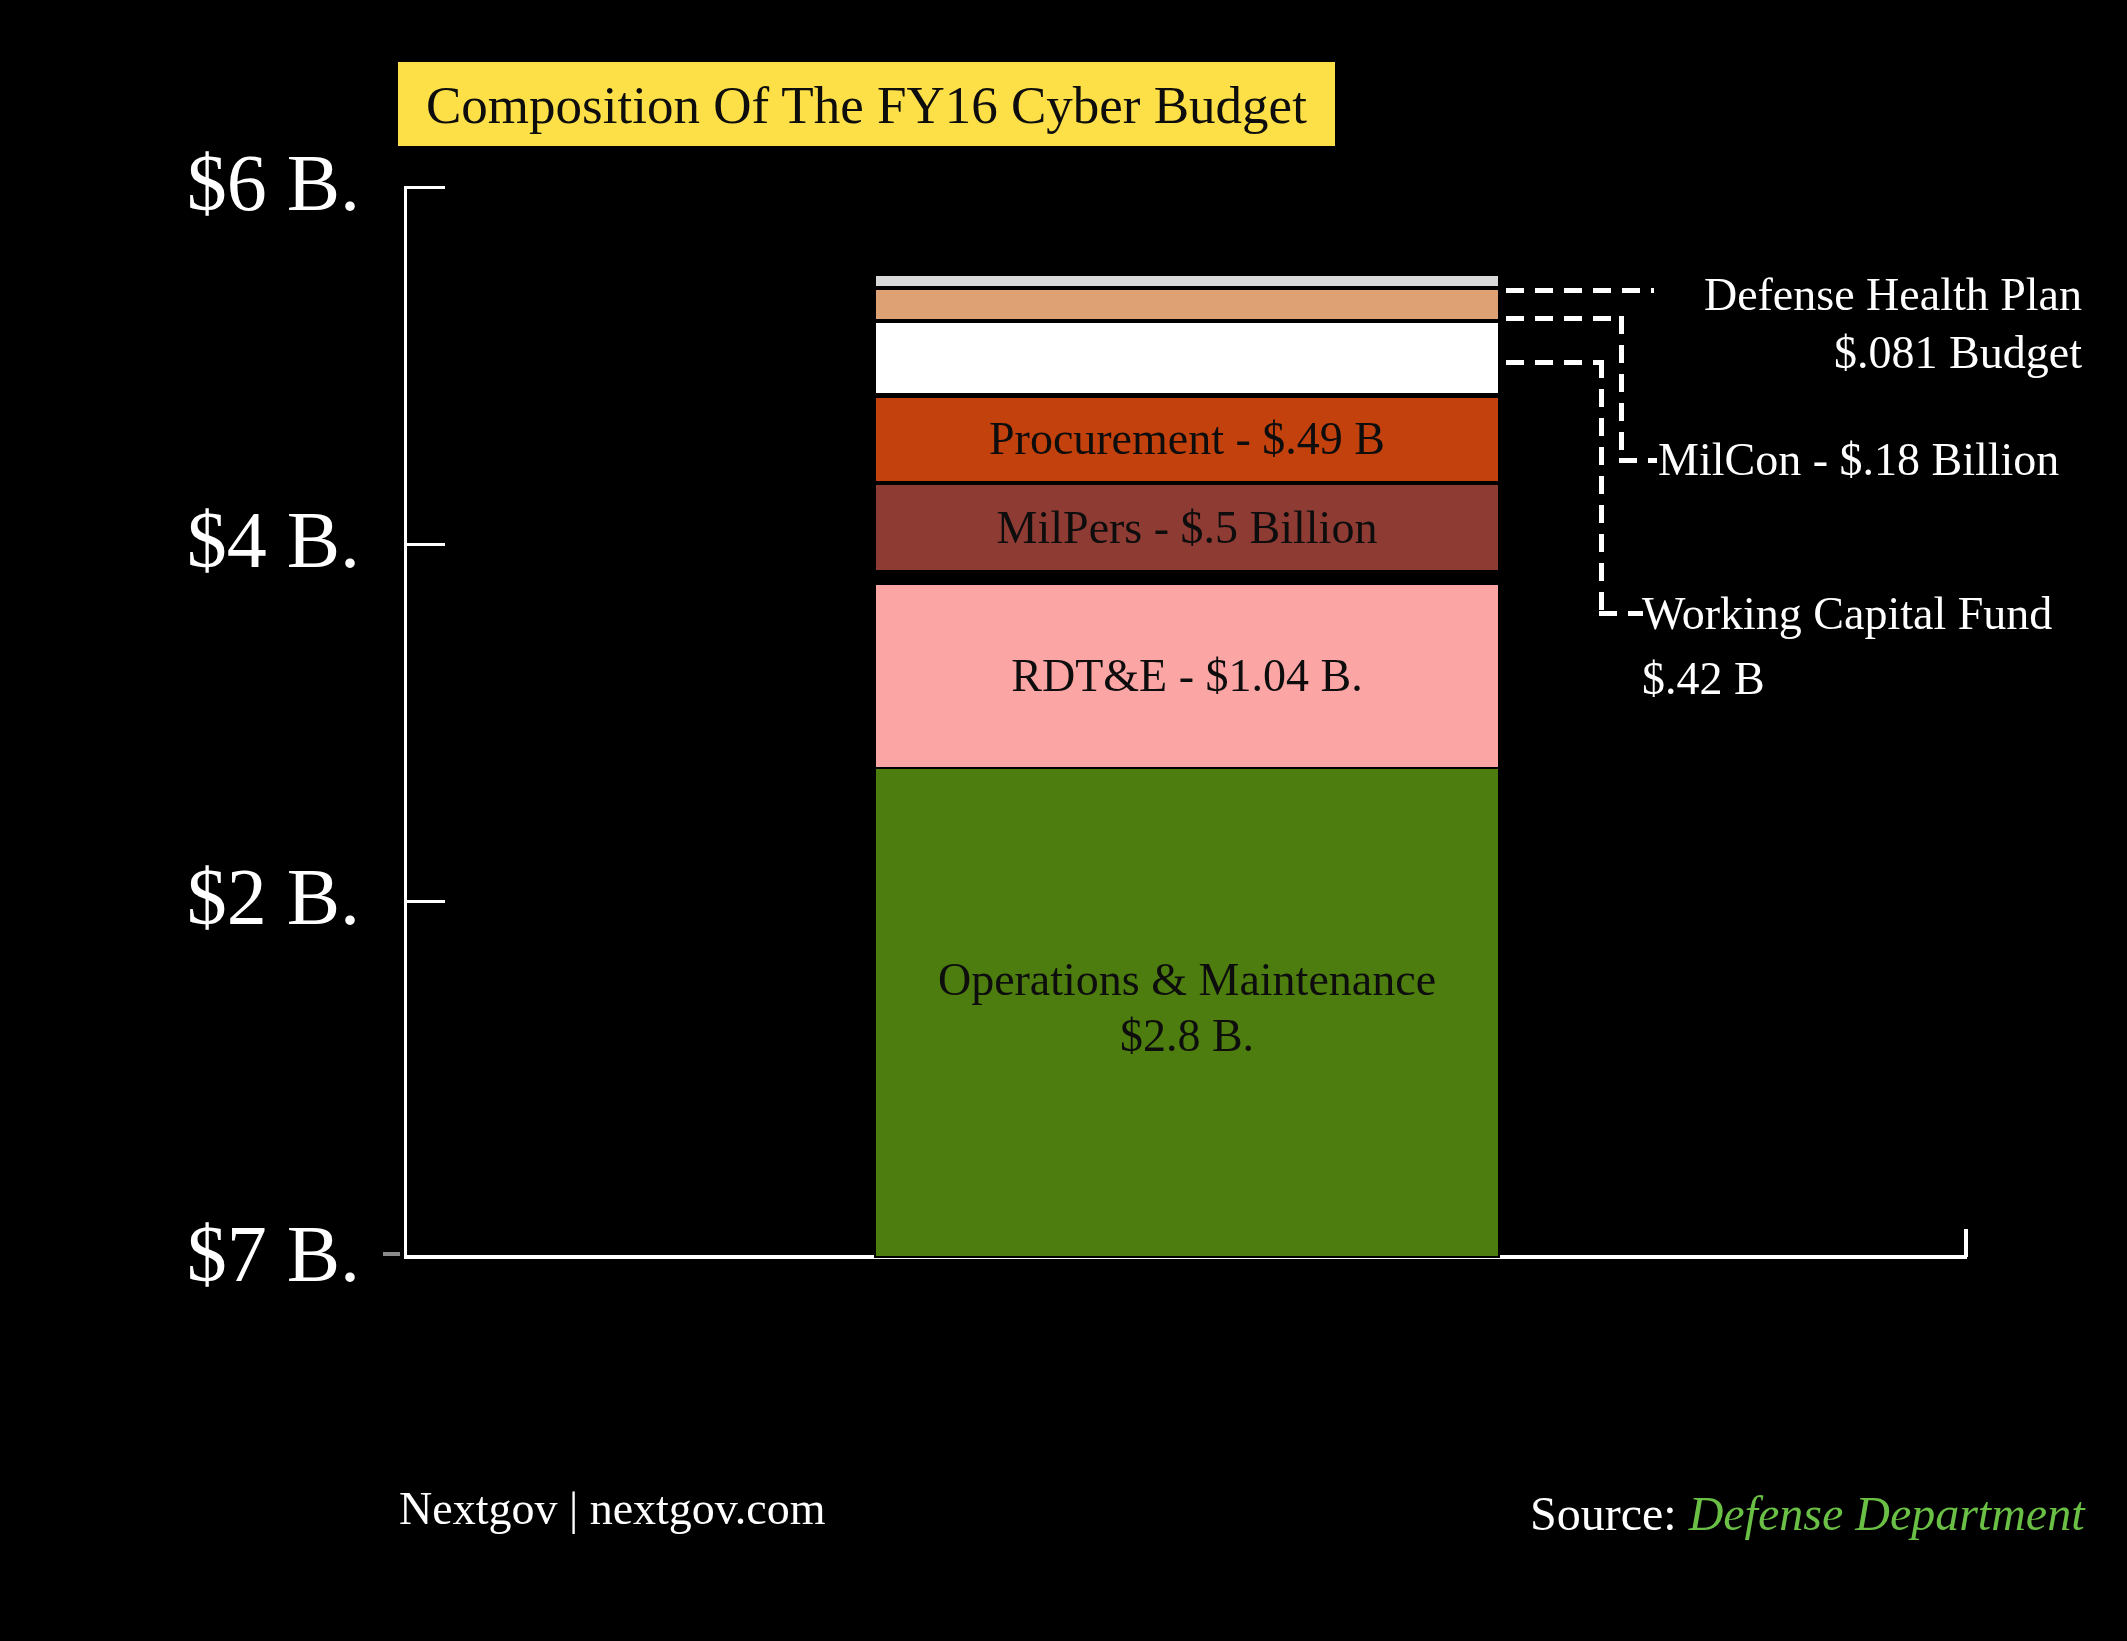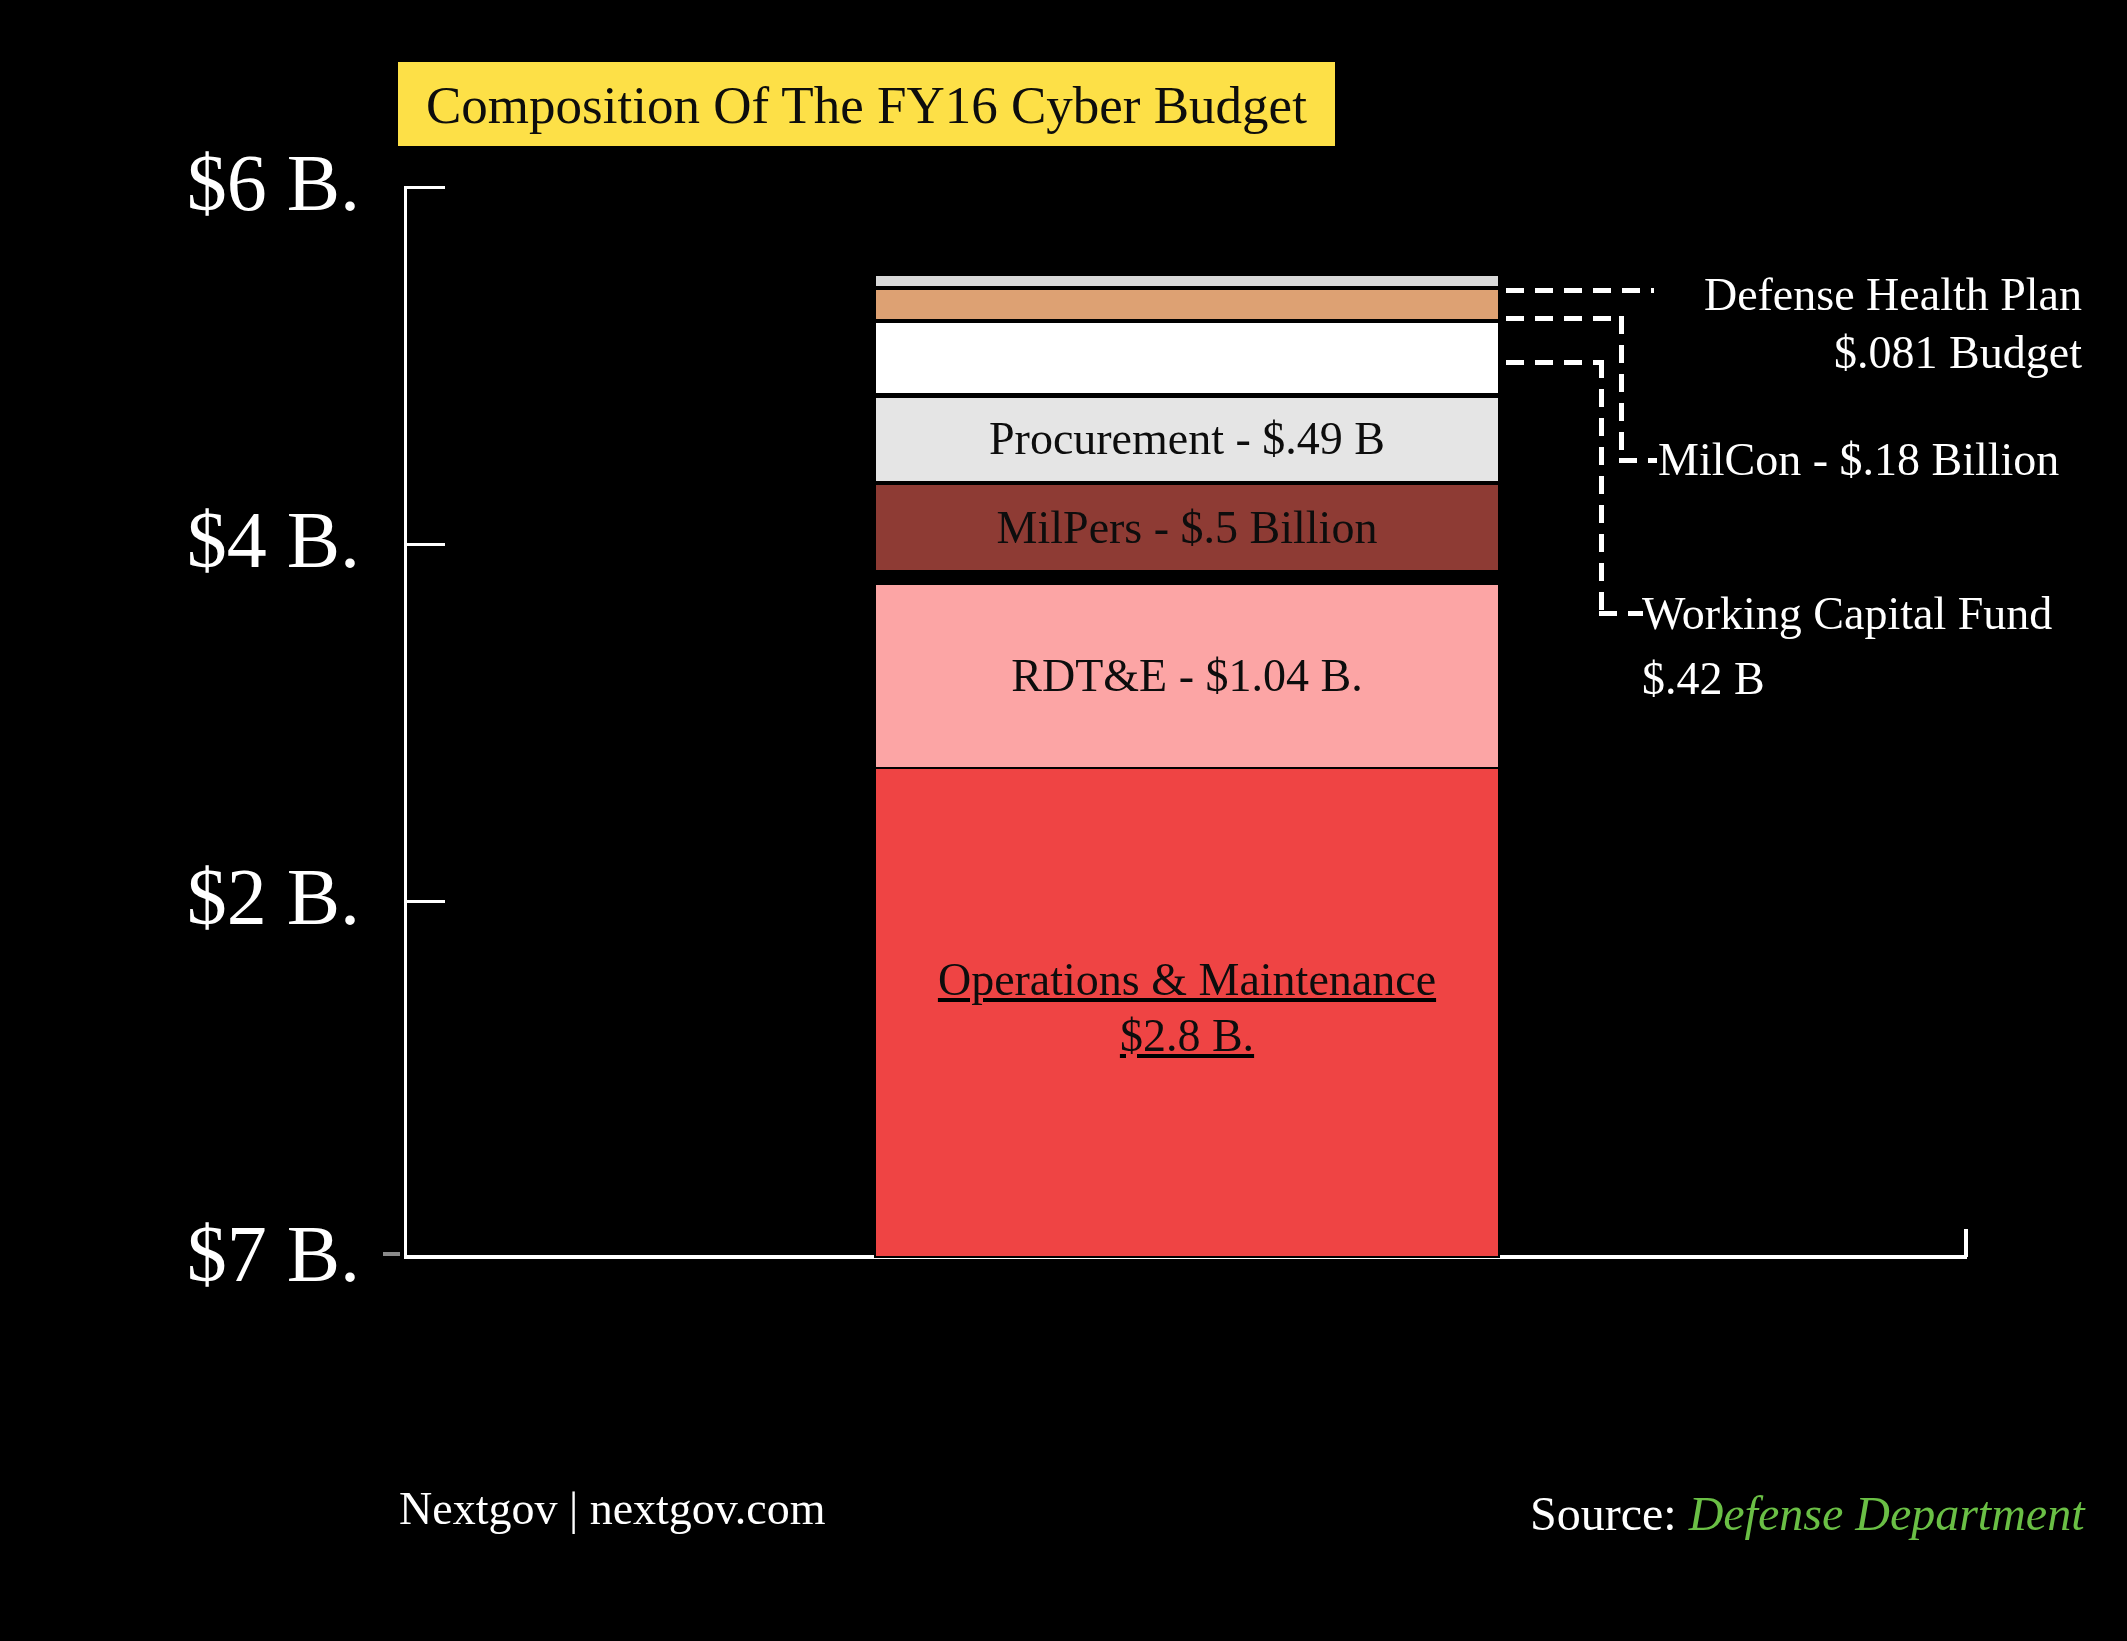--- a/index.html
+++ b/index.html
@@ -56,31 +56,31 @@
       <div class="tick" style="top: 185.58px;"></div>
       <div class="ytick-label" style="top: 186.58px;">$6 B.</div>
       <div class="tick" style="top: 542.72px;"></div>
       <div class="ytick-label" style="top: 543.72px;">$4 B.</div>
       <div class="tick" style="top: 899.86px;"></div>
       <div class="ytick-label" style="top: 900.86px;">$2 B.</div>
       <div class="ytick-label" style="top: 1258px;">$7 B.</div>
     </div>
 
   <div id="bar">
-      <div class="segment" style="top: 758.004px; height: 499.996px; background: #ef4444; text-decoration: underline;">
+      <div class="segment" style="top: 758.004px; height: 499.996px; background: #4d7c0f;">
         <div class="seg-label">Operations &amp; Maintenance</div>
         <div class="seg-label">$2.8 B.</div>
       </div>
       <div class="segment" style="top: 583px; height: 185.713px; background: #fca5a5;">
         <div class="seg-label">RDT&amp;E - $1.04 B.</div>
       </div>
       <div class="segment" style="top: 483.006px; height: 89.285px; background: rgb(142, 59, 52);">
         <div class="seg-label">MilPers -  $.5 Billion</div>
       </div>
-      <div class="segment" style="top: 395.507px; height: 87.4993px; background: #e5e5e5;">
+      <div class="segment" style="top: 395.507px; height: 87.4993px; background: #c2410c;">
         <div class="seg-label">Procurement - $.49 B</div>
       </div>
       <div class="segment" style="top: 320.507px; height: 74.9994px; background: rgb(255, 255, 255);"></div>
       <div class="segment" style="top: 288.365px; height: 32.1426px; background: rgb(221, 161, 115);"></div>
       <div class="segment" style="top: 273.901px; height: 14.4642px; background: rgb(217, 217, 217);"></div>
     </div>
 
   <div class="dash-h" style="left:1506px; top:288px; width:148px;"></div>
   <div class="dash-h" style="left:1506px; top:316px; width:116px;"></div>
   <div class="dash-v" style="left:1619px; top:316px; height:146px;"></div>

